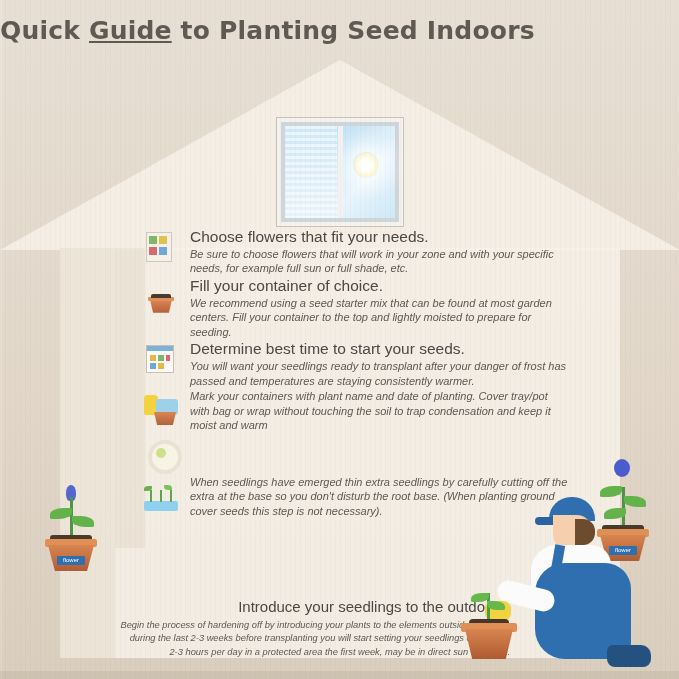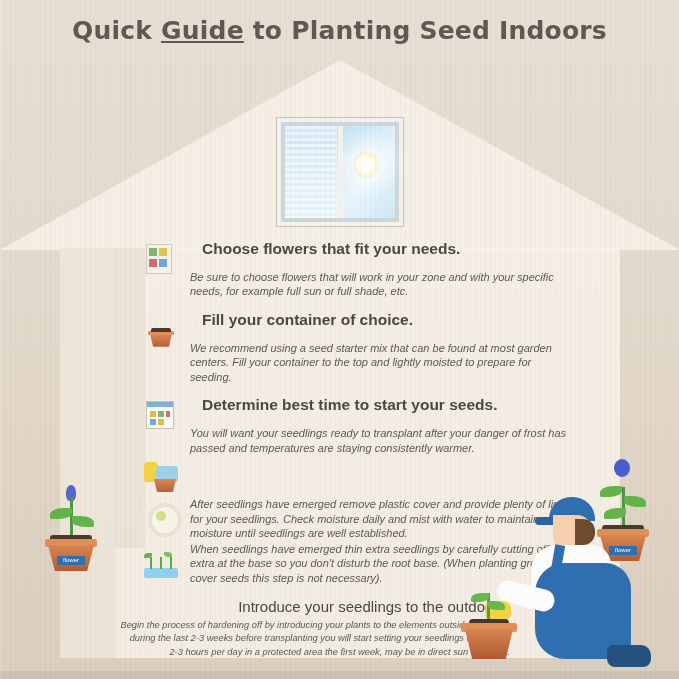--- a/index.html
+++ b/index.html
@@ -59,30 +59,30 @@
   .win-pane.right{right:4px;left:auto;width:58px;
     background:linear-gradient(135deg,#bfe1f4 0%,#e9f5fc 55%,#cfe8f7 100%);}
   .sun{
     position:absolute;right:16px;top:26px;width:26px;height:26px;border-radius:50%;
     background:radial-gradient(circle,#ffffff 30%, #fff6d0 60%, rgba(255,255,255,0) 72%);
     box-shadow:0 0 18px 10px rgba(255,255,255,0.8);
   }
   .win-divider{position:absolute;left:50%;top:4px;bottom:4px;width:5px;margin-left:-2px;background:#f4f2ee;}
   
   .title{
-    position:absolute;left:0;right:0;top:16px;text-align:center;
+    position:absolute;left:0;right:0;top:16px;text-align:left;
     font-size:25px;font-weight:bold;color:#5e5a53;letter-spacing:0.2px;
     font-family:"DejaVu Sans", sans-serif;
   }
   .title u{text-decoration:underline;}
   
   .steps{position:absolute;left:140px;top:228px;width:430px;}
   .step{position:relative;margin-bottom:1px;padding-left:50px;min-height:40px;}
   .step h3{
-    margin:12px;font-size:15.5px;font-weight:bold;color:#4a4843;
+    margin:0;font-size:15.5px;font-weight:normal;color:#4a4843;
     font-family:"Liberation Sans", sans-serif;line-height:1.15;
   }
   .step p{
     margin:1px 0 0 0;font-size:11px;line-height:1.32;color:#5b5952;
     font-style:italic;font-family:"Liberation Sans", sans-serif;
   }
   .step-icon{position:absolute;left:0;top:2px;width:42px;height:34px;}
   
   .pot{
     position:absolute;left:10px;bottom:0;width:22px;height:13px;
@@ -216,28 +216,28 @@
       <p>You will want your seedlings ready to transplant after your danger of frost has passed and temperatures are staying consistently warmer.</p>
     </div>
 
 
     <div class="step">
       <div class="step-icon">
         <div class="glove"></div>
         <div class="watercan"></div>
         <div class="pot" style="left:14px;bottom:0;"></div>
       </div>
+      <p>Mark your containers with plant name and date of planting. Cover tray/pot with bag or wrap without touching the soil to trap condensation and keep it moist and warm</p>
     </div>
 
     <div class="step">
       <div class="step-icon">
         <div class="bulb-ring"></div>
         <div class="bulb-core"></div>
       </div>
-      <p>After seedlings have emerged remove plastic cover and provide plenty of light for your seedlings. Check moisture daily and mist with water to maintain moisture until seedlings are well established.</p>
     </div>
 
     <div class="step">
       <div class="step-icon">
         <div class="tray"></div>
         <div class="tray-sprout" style="left:10px;"></div>
         <div class="tray-sprout" style="left:20px;"></div>
         <div class="tray-sprout" style="left:30px;"></div>
         <div class="leafL" style="left:4px;bottom:20px;"></div>
         <div class="leafR" style="left:24px;bottom:21px;"></div>

